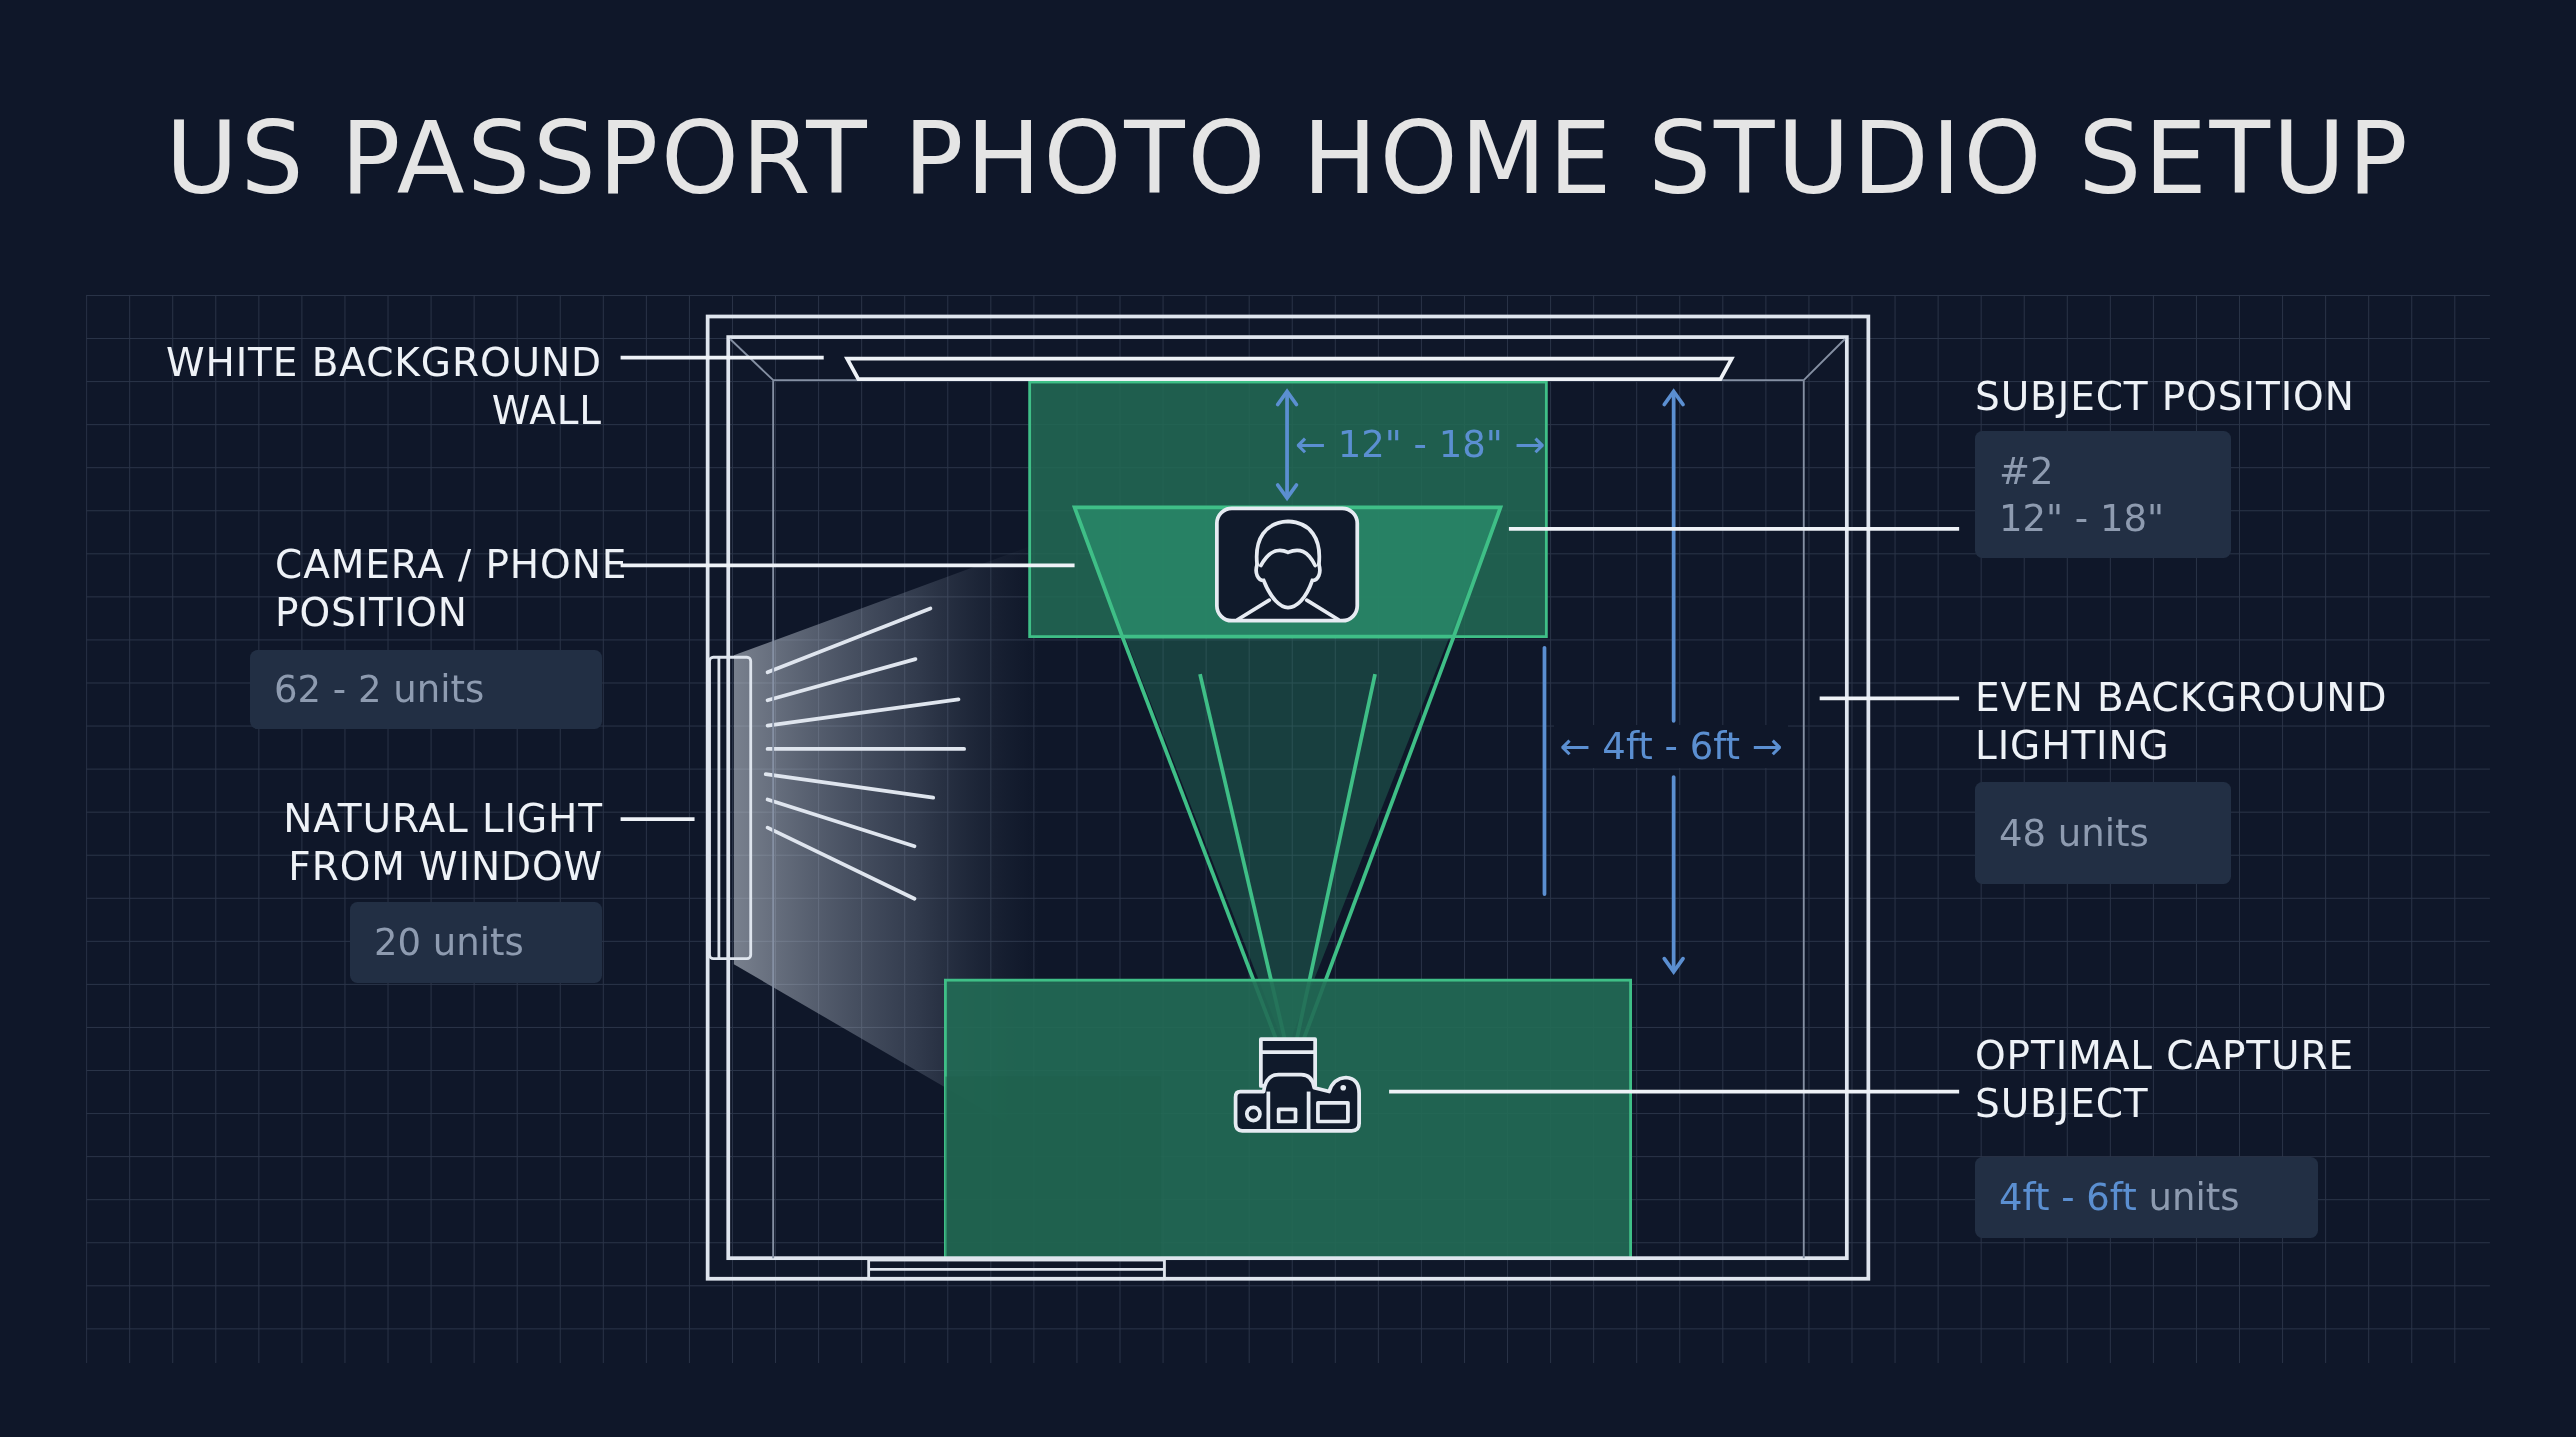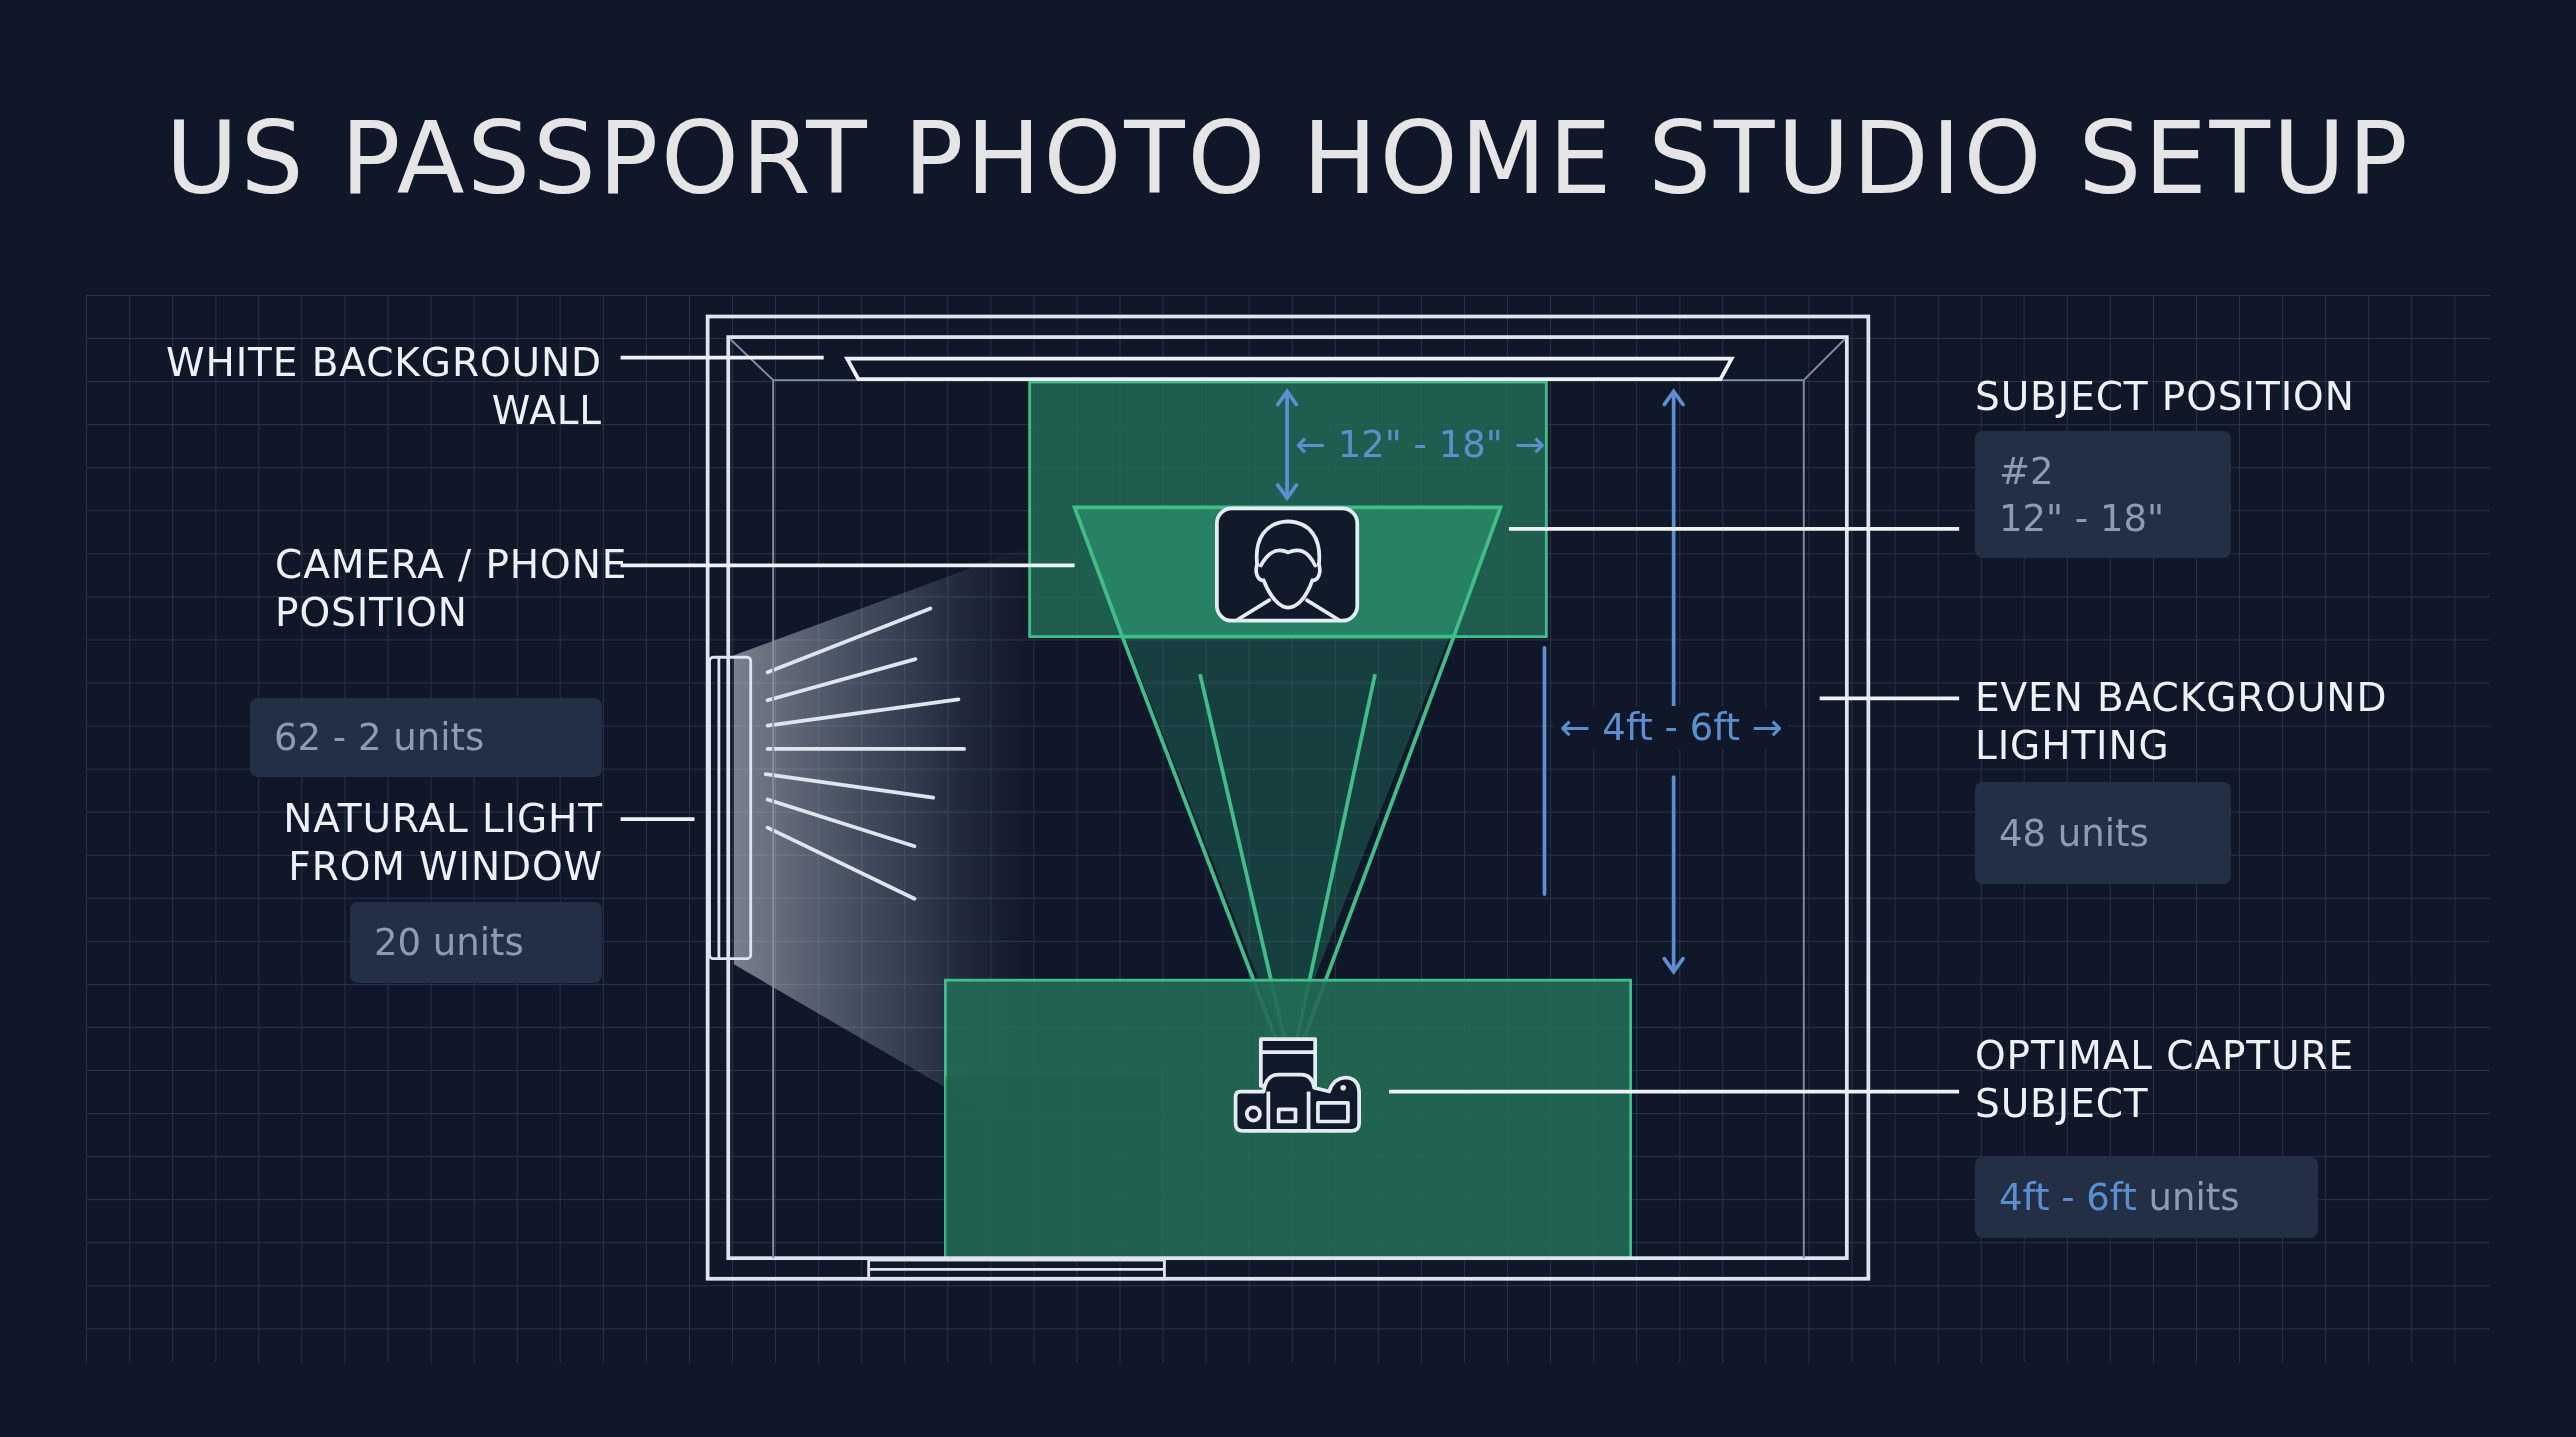--- a/index.html
+++ b/index.html
@@ -124,32 +124,32 @@
     <line x1="663" y1="382" x2="880" y2="382"></line>
     <line x1="663" y1="604" x2="1148" y2="604"></line>
     <line x1="663" y1="875" x2="742" y2="875"></line>
     <line x1="1612" y1="565" x2="2093" y2="565"></line>
     <line x1="1944" y1="746" x2="2093" y2="746"></line>
     <line x1="1484" y1="1166" x2="2093" y2="1166"></line>
   </g>
 </svg>
 
 <div class="dim" style="left:1295px;top:423px;">← 12" - 18" →</div>
-<div class="dim" style="left:1554px;top:706px;background:#0f1729;padding:0 5.6px;text-align:center;">← 4ft - 6ft →</div>
+<div class="dim" style="left:1554px;top:725px;background:#0f1729;padding:0 5.6px;text-align:center;">← 4ft - 6ft →</div>
 
 <div class="lbl r" style="left:140px;top:339px;width:462px;">
   <div>WHITE BACKGROUND</div>
   <div>WALL</div>
 </div>
 
 <div class="lbl" style="left:250px;top:541px;width:374px;margin-left:25px;">
   <div>CAMERA / PHONE</div>
   <div>POSITION</div>
 </div>
-<div class="chip" style="left:250px;top:650px;width:352px;height:79px;margin-top:48px;">
+<div class="chip" style="left:250px;top:650px;width:352px;height:79px;">
   <span>62 - 2 units</span>
 </div>
 
 <div class="lbl r" style="left:187px;top:795px;width:416px;">
   <div>NATURAL LIGHT</div>
   <div>FROM WINDOW</div>
 </div>
 <div class="chip" style="left:350px;top:902px;width:252px;height:81px;">
   <span>20 units</span>
 </div>

